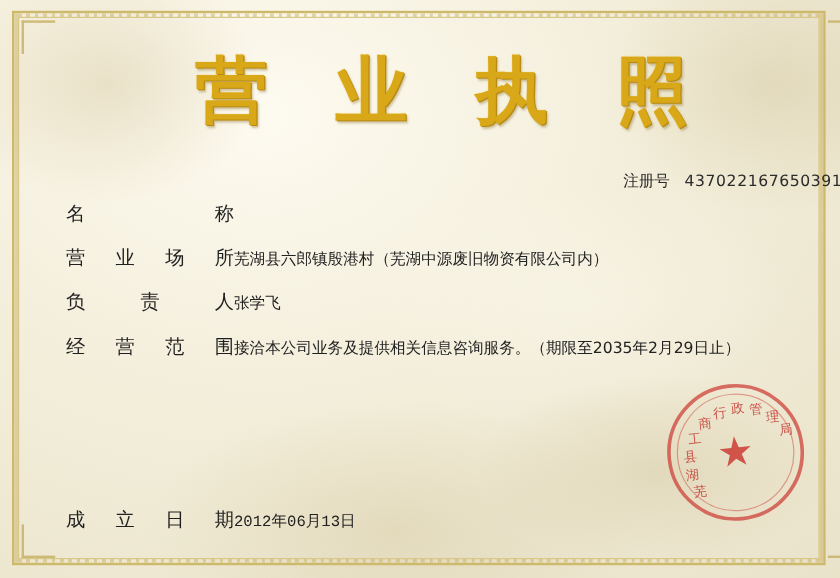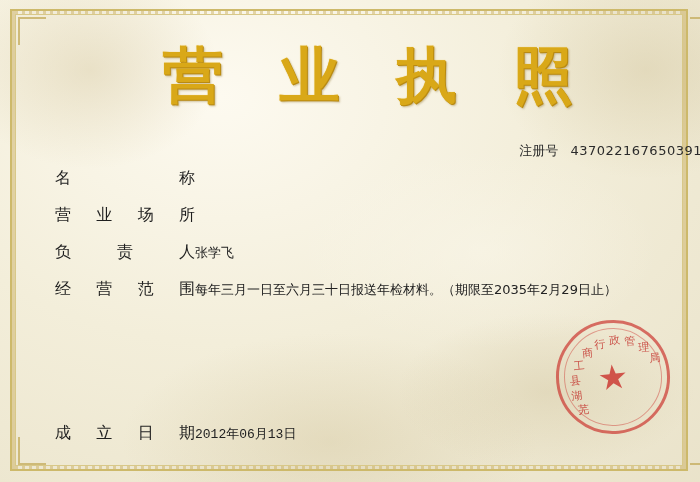--- a/index.html
+++ b/index.html
@@ -260,39 +260,40 @@
       </div>
     </div>
 
     <div class="field-row">
       <div class="field-label">
         <span>营</span>
         <span>业</span>
         <span>场</span>
         <span>所</span>
       </div>
+      <div class="field-value">芜湖县六郎镇殷港村（芜湖中源废旧物资有限公司内）</div>
     </div>
 
     <div class="field-row">
       <div class="field-label">
         <span>负</span>
         <span>责</span>
         <span>人</span>
       </div>
       <div class="field-value">张学飞</div>
     </div>
 
     <div class="field-row">
       <div class="field-label">
         <span>经</span>
         <span>营</span>
         <span>范</span>
         <span>围</span>
       </div>
-      <div class="field-value">每年三月一日至六月三十日报送年检材料。（期限至2035年2月29日止）</div>
+      <div class="field-value">接洽本公司业务及提供相关信息咨询服务。（期限至2035年2月29日止）</div>
     </div>
 
   </div>
 
   <div class="bottom-left">
     <div class="bl-label">
       <span>成</span>
       <span>立</span>
       <span>日</span>
       <span>期</span>

